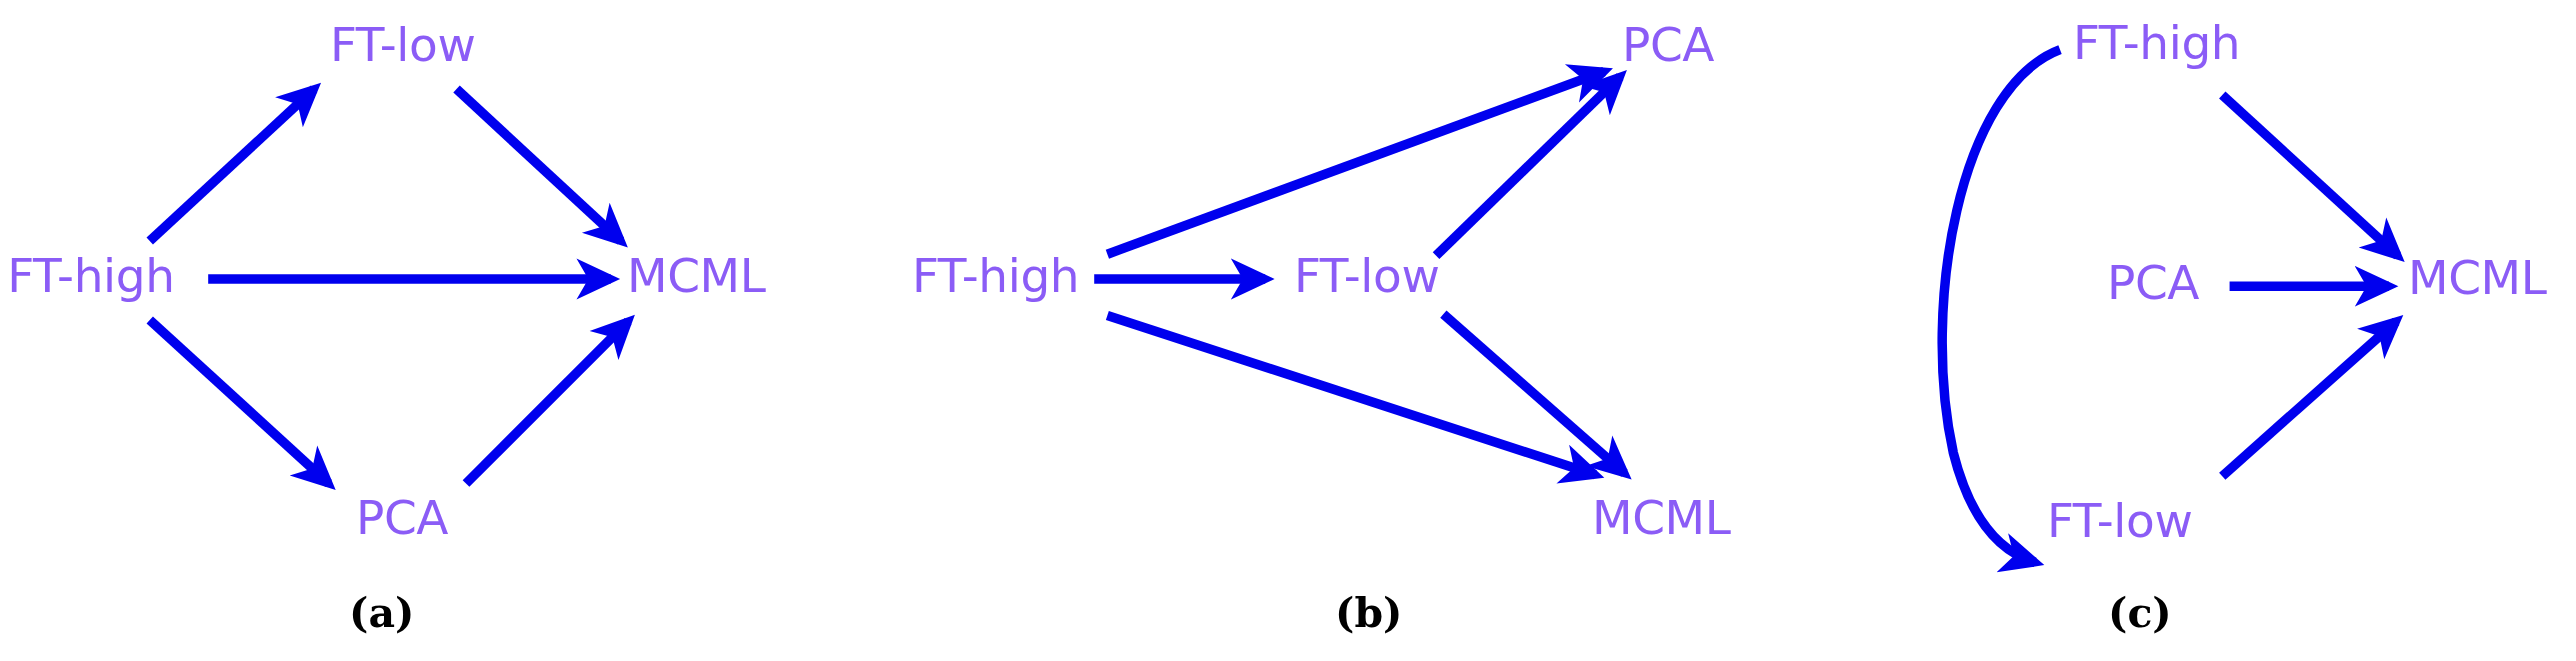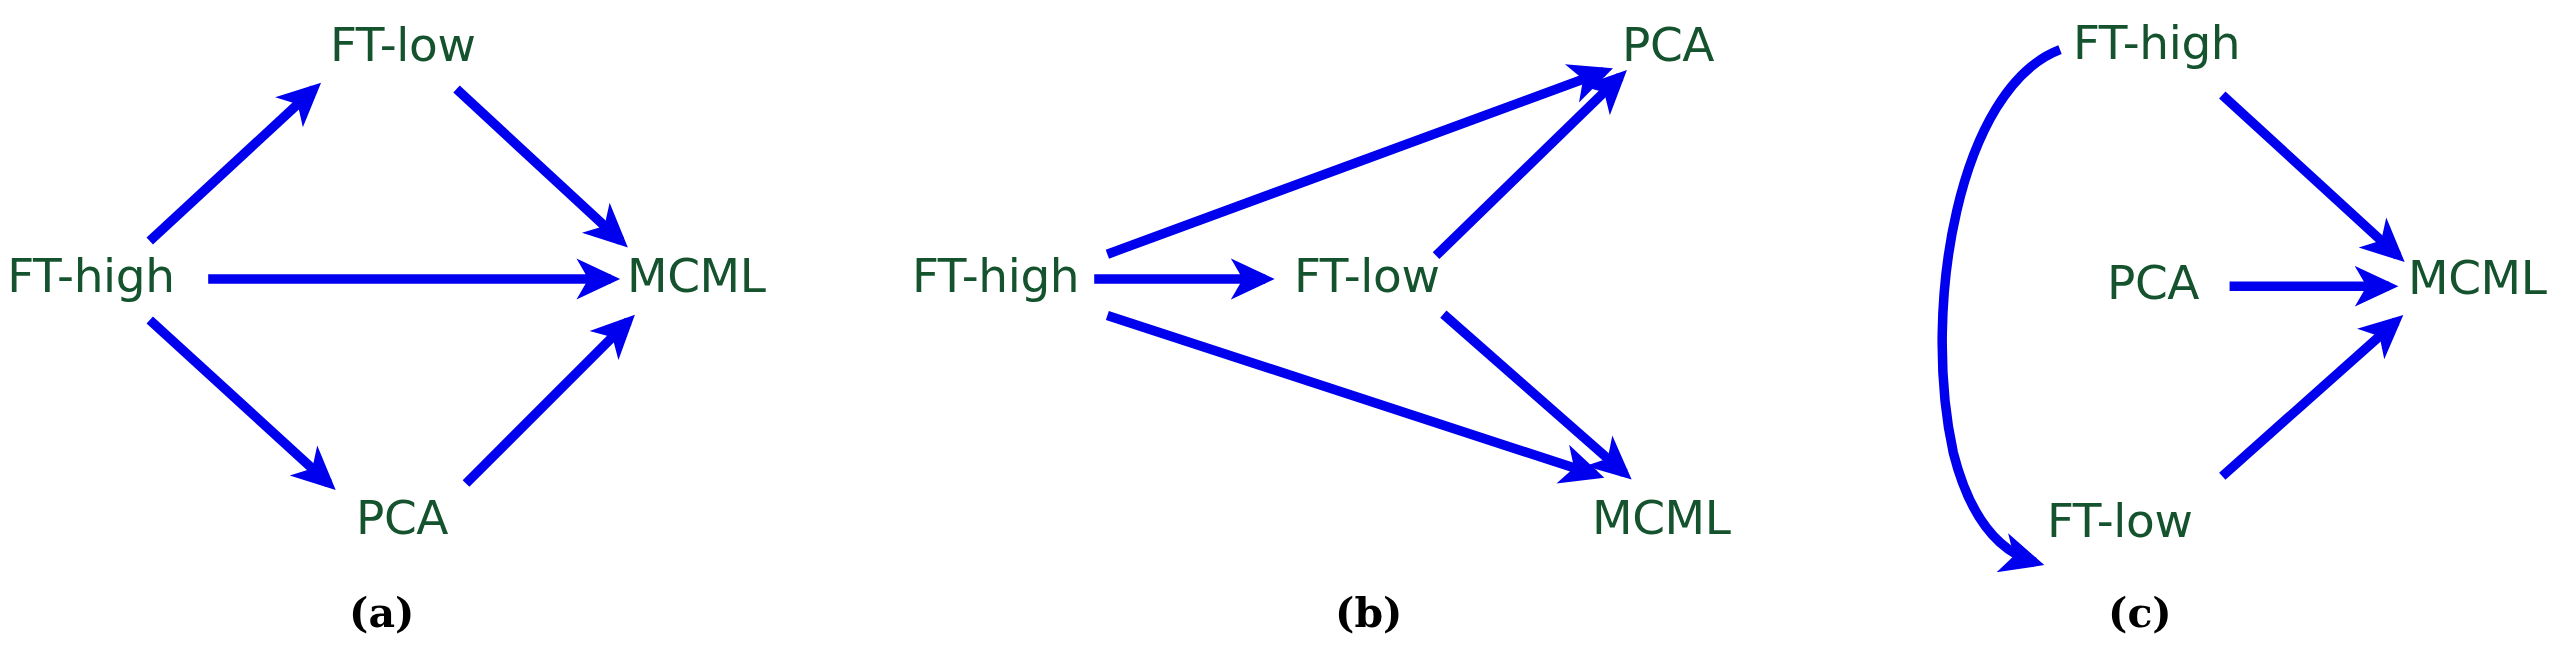--- a/index.html
+++ b/index.html
@@ -34,21 +34,21 @@
     top: 0;
     width: 100%;
     height: 100%;
     overflow: visible;
   }
   .node-label {
     position: absolute;
     font-family: "DejaVu Sans", sans-serif;
     font-size: 47px;
     font-weight: 400;
-    color: #14532d;
+    color: #8b5cf6;
     white-space: nowrap;
     line-height: 1;
     letter-spacing: -0.4px;
   }
   .panel-caption {
     position: absolute;
     font-family: "DejaVu Serif", serif;
     font-size: 41px;
     font-weight: 700;
     color: #000000;

